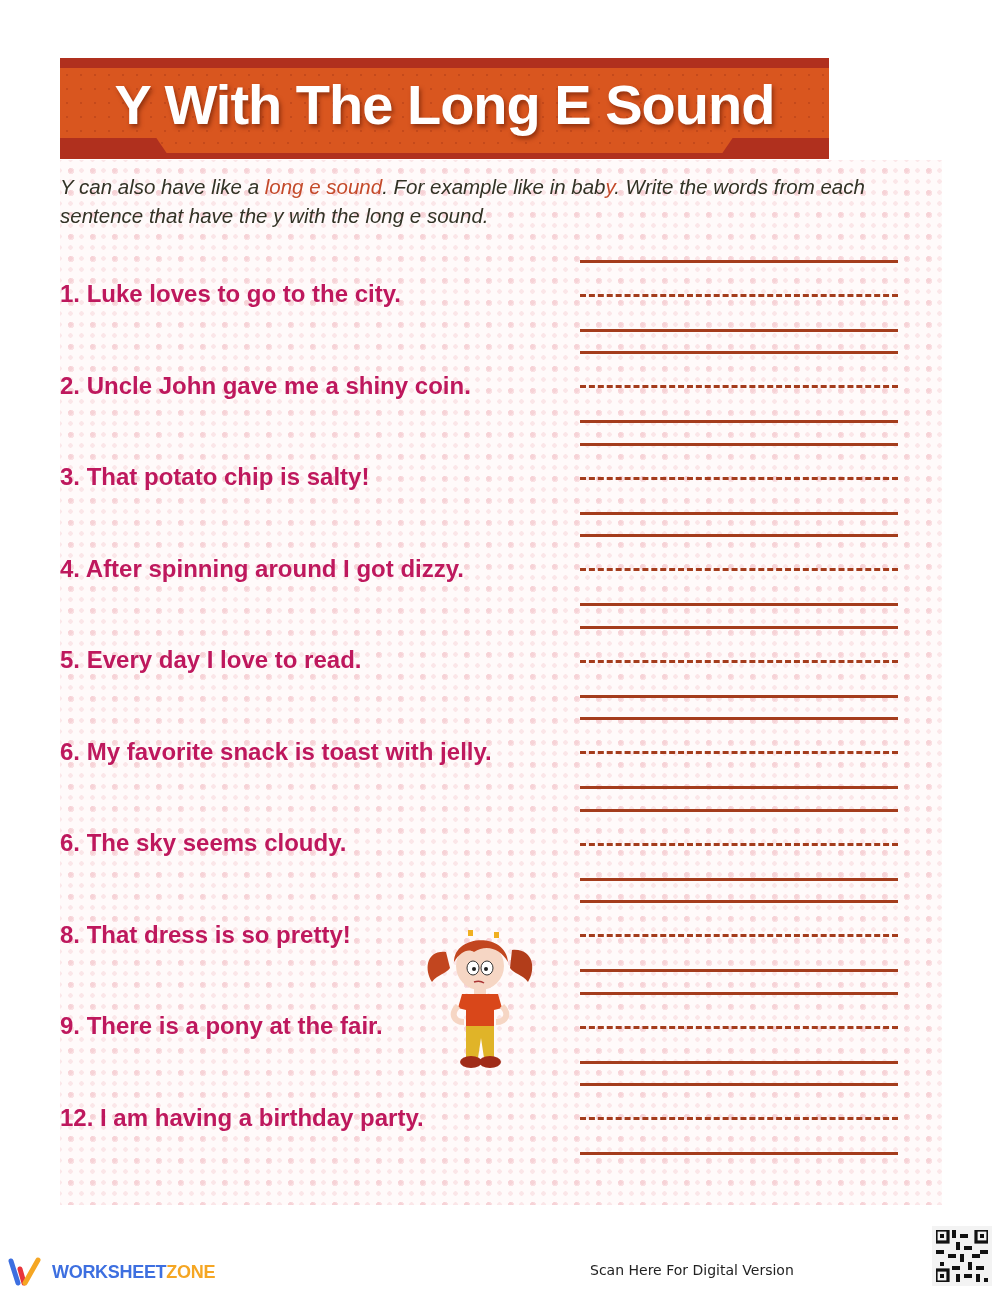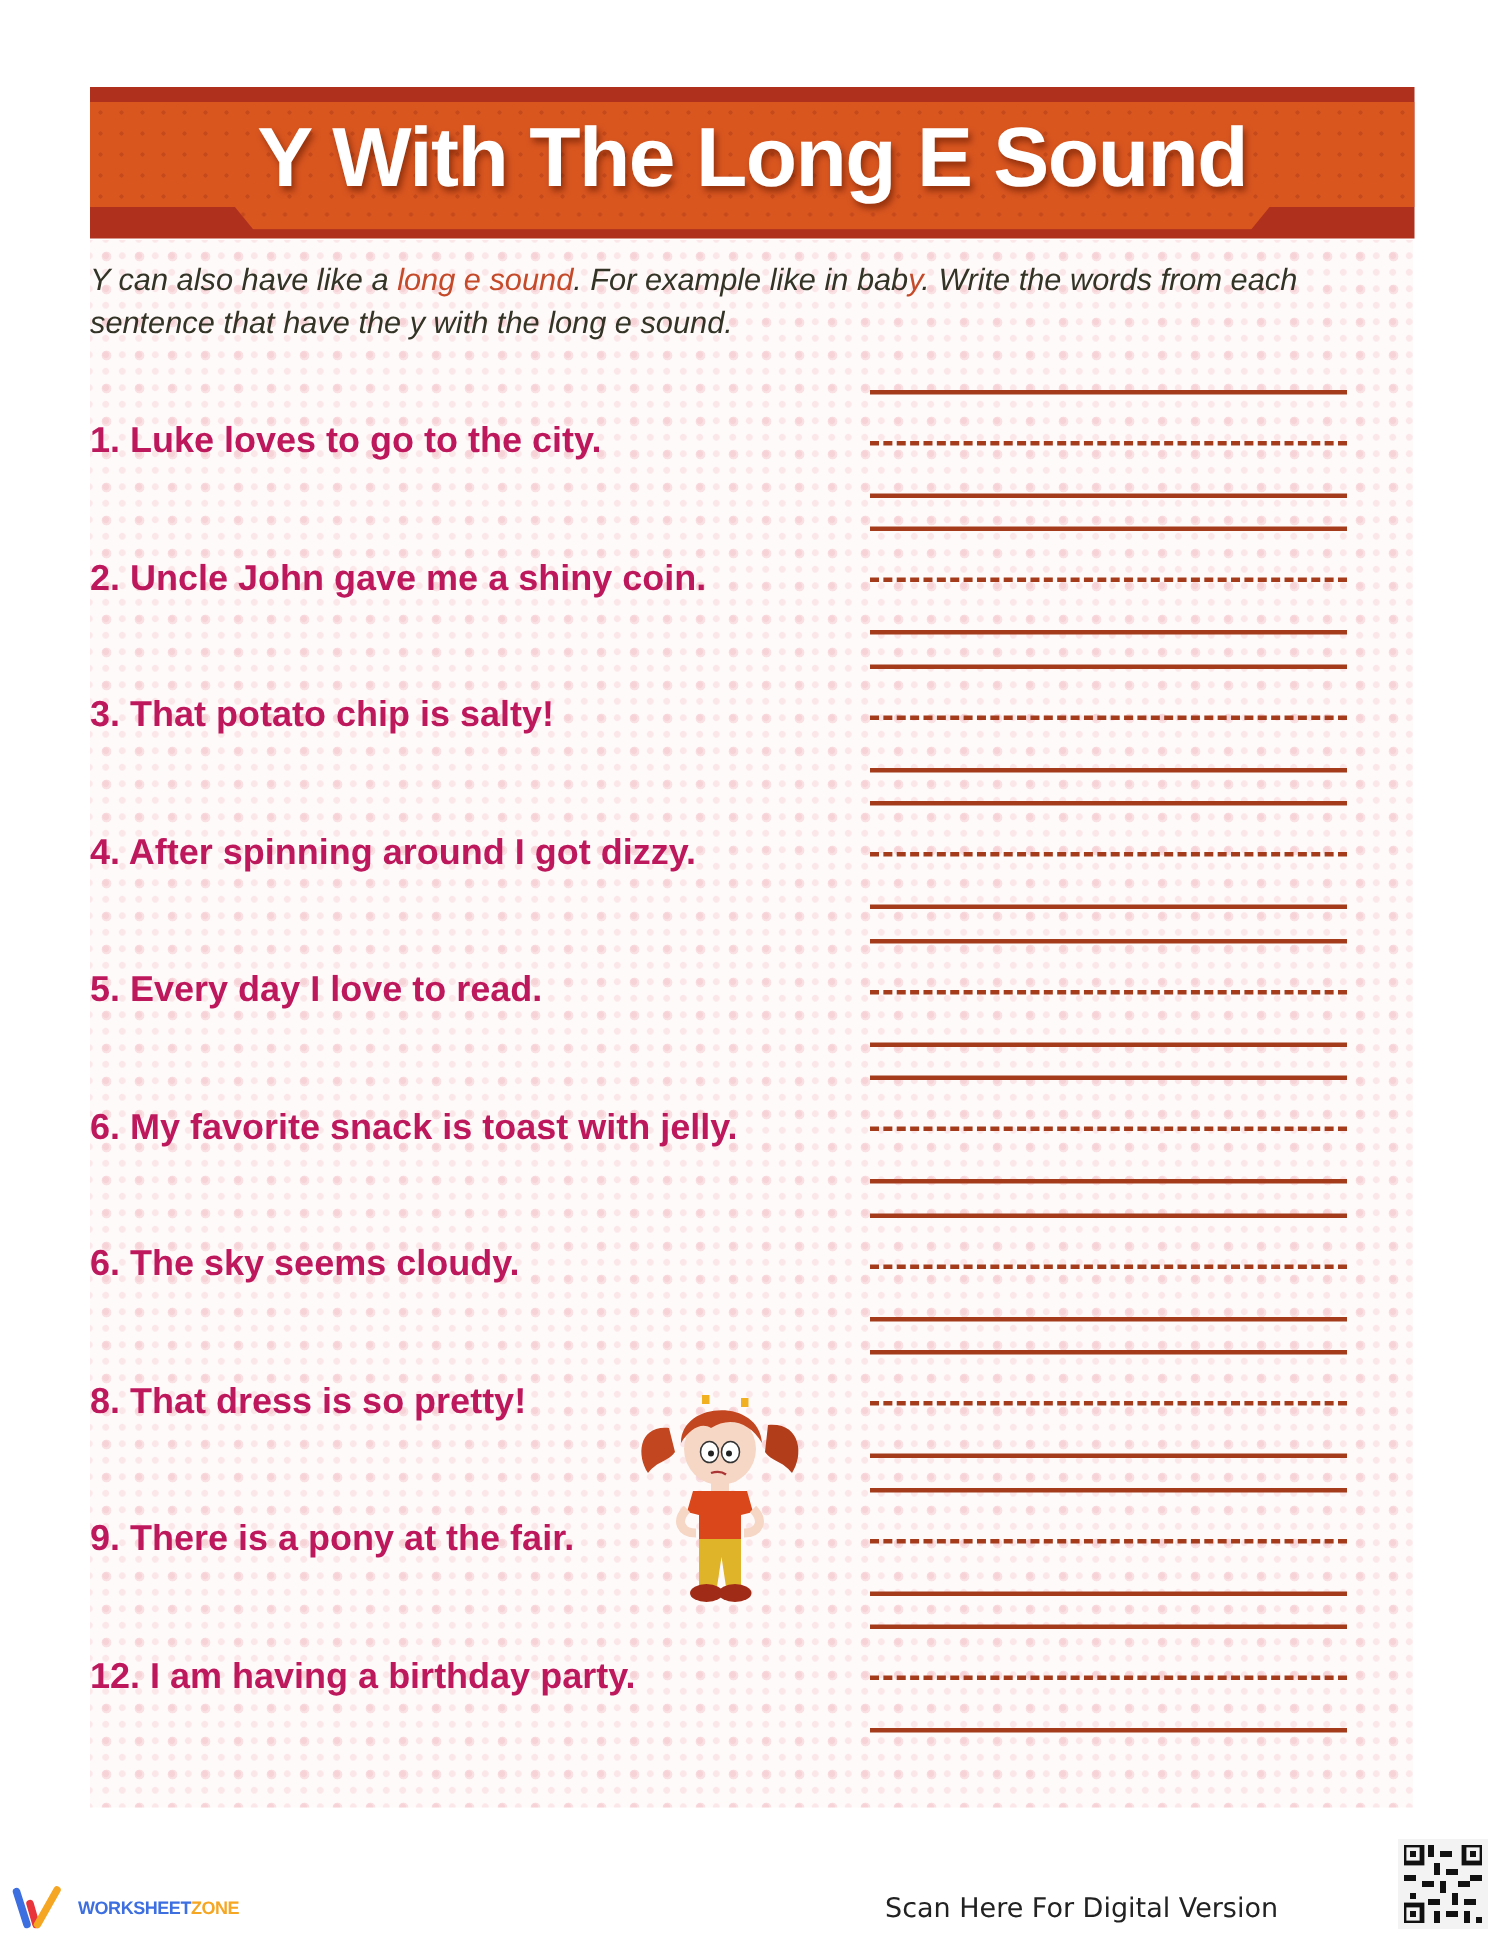--- a/index.html
+++ b/index.html
@@ -11,21 +11,21 @@
     .pattern {
       position: absolute; left: 60px; top: 160px; width: 882px; height: 1045px;
       background-color: #fffafa;
       background-image:
         radial-gradient(circle at 50% 50%, rgba(236,160,170,0.28) 0 3px, transparent 3.5px),
         radial-gradient(circle at 50% 50%, rgba(236,160,170,0.22) 0 2px, transparent 2.5px);
       background-size: 22px 22px, 11px 11px;
       background-position: 0 0, 5px 5px;
     }
     .banner {
-      position: absolute; left: 60px; top: 58px; width: 883px; height: 101px;
+      position: absolute; left: 60px; top: 58px; width: 769px; height: 101px;
       background: #b0301e;
       overflow: hidden;
     }
     .banner-inner {
       position: absolute; left: 0; right: 0; top: 10px; height: 70px;
       background-color: #d9561f;
       background-image: radial-gradient(circle, rgba(160,50,20,0.35) 0 1.2px, transparent 1.6px);
       background-size: 14px 14px;
     }
     .banner-tab {
@@ -59,28 +59,28 @@
     .solid { border-top: 3px solid #a43c1c; }
     .dashed { border-top: 3px dashed #a43c1c; }
     .girl {
       position: absolute; left: 424px; top: 922px; width: 112px; height: 150px;
     }
     .footer-logo {
       position: absolute; left: 8px; top: 1257px; display: flex; align-items: center; gap: 6px;
     }
     .logo-w { width: 38px; height: 30px; }
     .logo-text {
-      font-weight: bold; font-size: 12px; letter-spacing: -0.3px;
+      font-weight: bold; font-size: 18px; letter-spacing: -0.3px;
       font-family: "Liberation Sans", sans-serif;
       text-align: center;
     }
     .logo-text .a { color: #3d6fe0; }
     .logo-text .b { color: #f5a623; }
     .scan-text {
-      position: absolute; left: 590px; top: 1262px; font-size: 18px; color: #222;
+      position: absolute; left: 590px; top: 1262px; font-size: 14px; color: #222;
       font-family: "DejaVu Sans", sans-serif;
     }
     .qr {
       position: absolute; left: 932px; top: 1226px; width: 60px; height: 60px;
       background: #f3f3f3; display: flex; align-items: center; justify-content: center;
     }
   </style>
 </head>
 <body>
 

